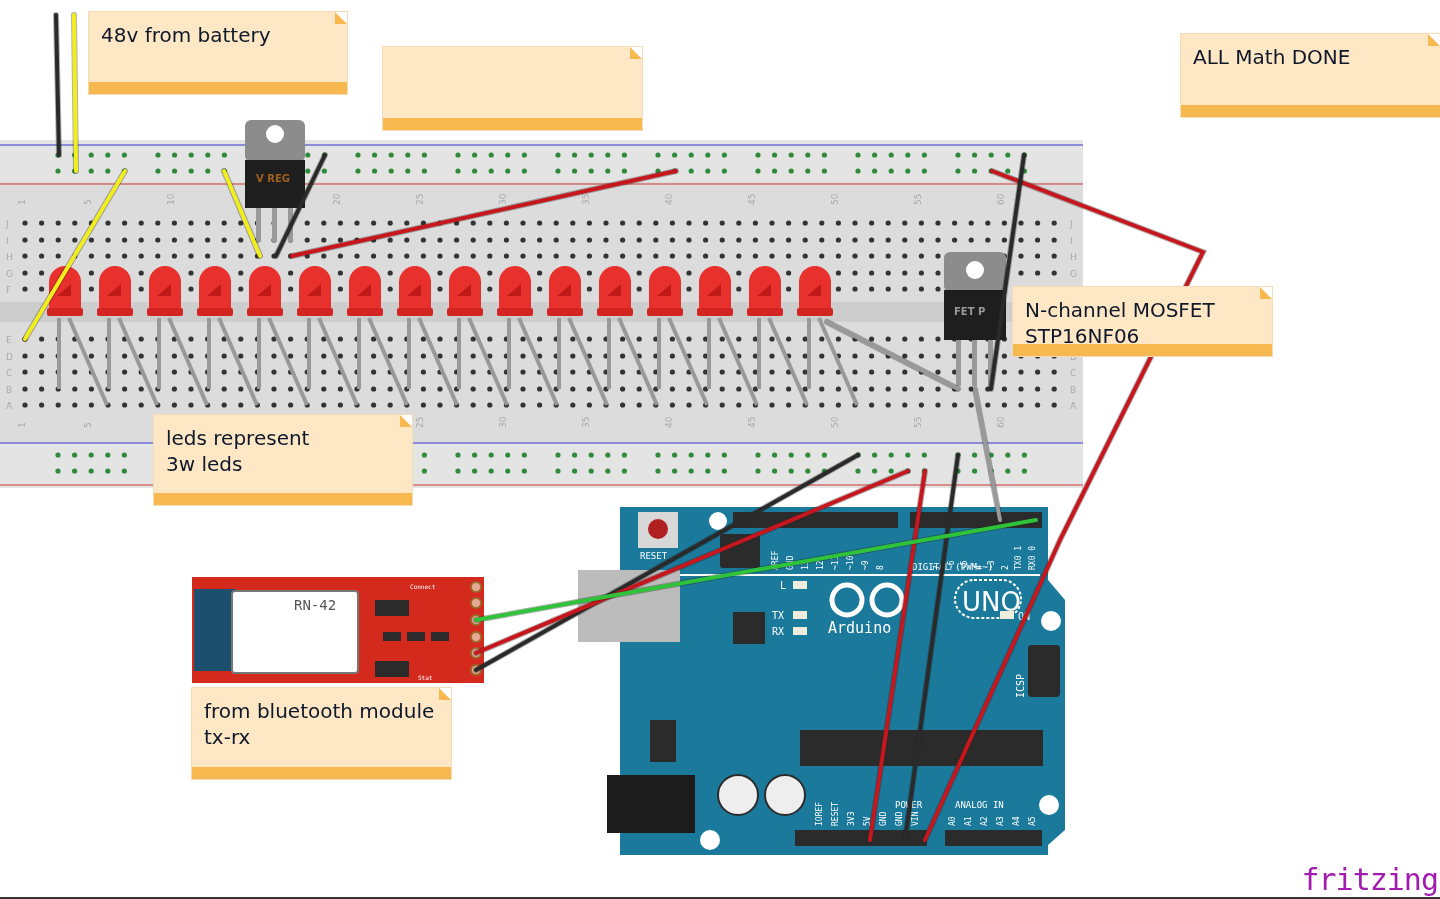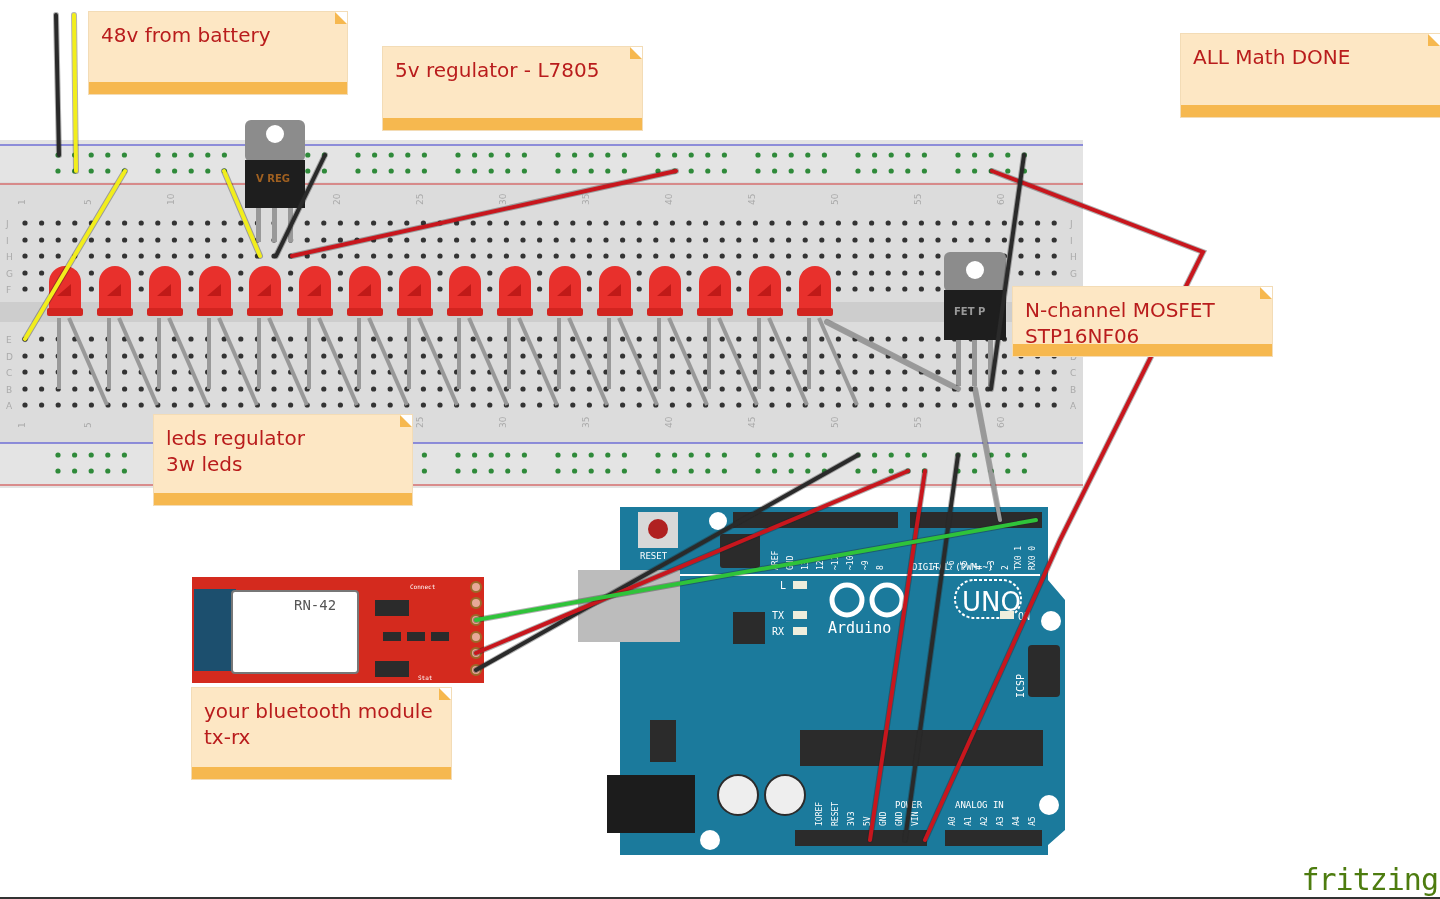--- a/index.html
+++ b/index.html
@@ -1,22 +1,22 @@
 <!DOCTYPE html>
 <html><head>
 <meta charset="utf-8">
 <style>
   html,body{margin:0;padding:0;background:#ffffff;}
   body{width:1440px;height:899px;position:relative;overflow:hidden;font-family:"DejaVu Sans",sans-serif;}
   #stage{position:absolute;left:0;top:0;width:1440px;height:899px;}
   .note{position:absolute;background:#fde7c4;box-shadow:0 0 0 1px #f3dcb6;}
-  .note .txt{position:absolute;left:12px;top:10px;font-family:"DejaVu Sans",sans-serif;font-size:20px;color:#b91c1c;line-height:26px;white-space:pre;}
+  .note .txt{position:absolute;left:12px;top:10px;font-family:"DejaVu Sans",sans-serif;font-size:20px;color:#0f172a;line-height:26px;white-space:pre;}
   .note .bar{position:absolute;left:0;right:0;bottom:0;height:12px;background:#f6b84f;}
   .note .fold{position:absolute;right:0;top:0;width:0;height:0;border-top:12px solid #ffffff;border-left:12px solid #f6b84f;}
-  .fritz{position:absolute;right:2px;bottom:2px;font-family:"DejaVu Sans Mono",monospace;font-size:30px;color:#4d7c0f;letter-spacing:-1px;}
+  .fritz{position:absolute;right:2px;bottom:2px;font-family:"DejaVu Sans Mono",monospace;font-size:30px;color:#a21caf;letter-spacing:-1px;}
   .bottomline{position:absolute;left:0;right:0;bottom:0;height:2px;background:#333;}
 </style>
 </head>
 <body>
 
 <div id="stage">
   <svg id="svg" width="1440" height="899" xmlns="http://www.w3.org/2000/svg">
 
     <g>
       <rect x="0" y="140" width="1083" height="348" fill="#dcdcdc"></rect>
@@ -1144,43 +1144,42 @@
       </g>
   </svg>
 
   
   <div class="note" style="left:89px;top:12px;width:258px;height:82px;">
     <div class="txt">48v from battery</div>
     <div class="fold"></div>
     <div class="bar"></div>
   </div>
   <div class="note" style="left:383px;top:47px;width:259px;height:83px;">
-    <div class="txt">5v regulator - L7805</div>
     <div class="fold"></div>
     <div class="bar"></div>
   </div>
   <div class="note" style="left:1181px;top:0px;width:259px;height:83px;margin-top:34px;">
     <div class="txt">ALL Math DONE</div>
     <div class="fold"></div>
     <div class="bar"></div>
   </div>
   <div class="note" style="left:1013px;top:287px;width:259px;height:69px;">
     <div class="txt">N-channel MOSFET
 STP16NF06</div>
     <div class="fold"></div>
     <div class="bar"></div>
   </div>
   <div class="note" style="left:154px;top:415px;width:258px;height:90px;">
-    <div class="txt">leds regulator
+    <div class="txt">leds represent
 3w leds</div>
     <div class="fold"></div>
     <div class="bar"></div>
   </div>
   <div class="note" style="left:192px;top:688px;width:259px;height:91px;">
-    <div class="txt">your bluetooth module
+    <div class="txt">from bluetooth module
 tx-rx</div>
     <div class="fold"></div>
     <div class="bar"></div>
   </div>
 
   <div class="fritz">fritzing</div>
   <div class="bottomline"></div>
 </div>
 
 </body></html>

